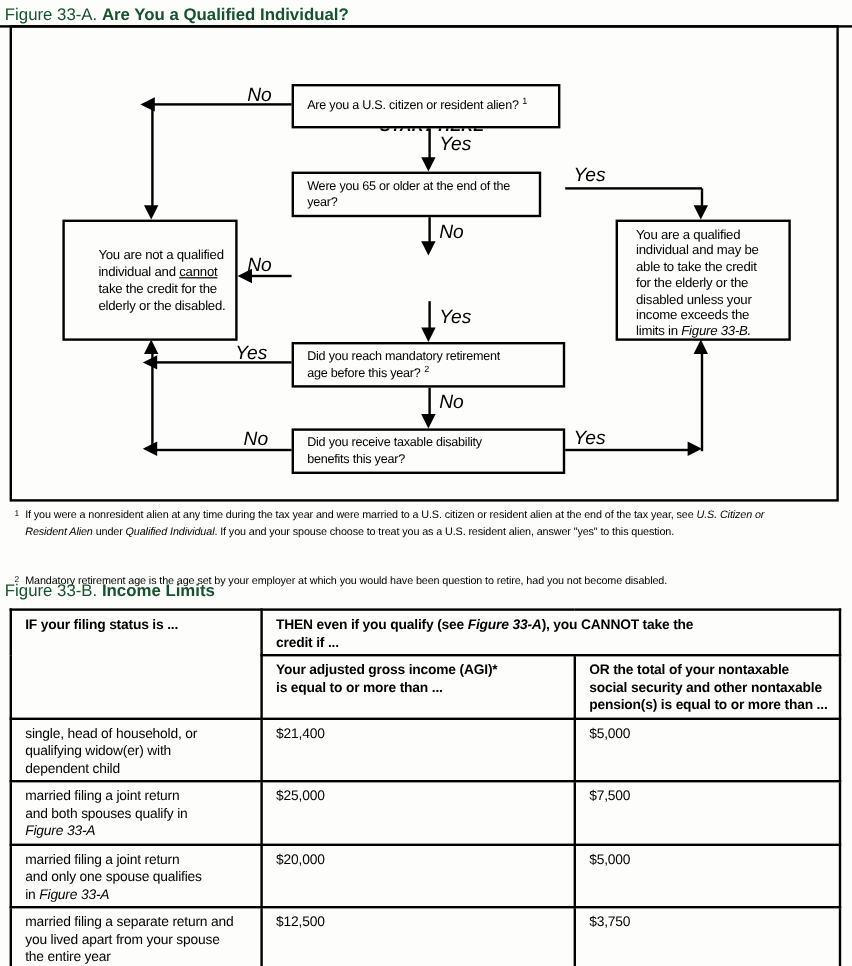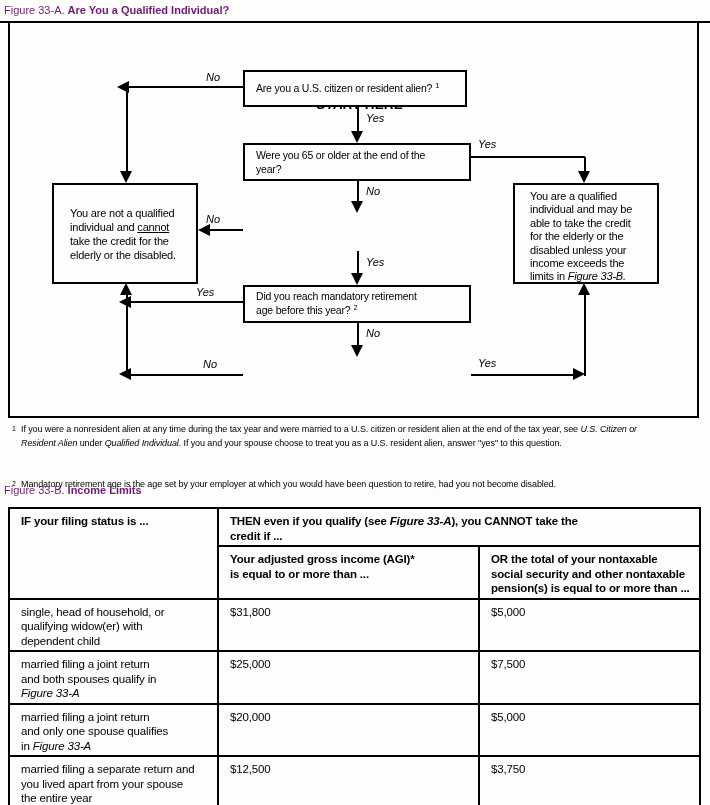--- a/index.html
+++ b/index.html
@@ -3,38 +3,38 @@
 <meta charset="utf-8">
 <style>
   html,body{margin:0;padding:0;background:#ffffff;}
   #page{
     position:relative;width:710px;height:805px;margin:0;
     background:#fdfdfb;color:#000;
     font-family:"Liberation Sans","DejaVu Sans",sans-serif;
     overflow:hidden;
   }
   .abs{position:absolute;}
-  .fig-title{font-size:11px;color:#701a75;white-space:pre;}
+  .fig-title{font-size:14px;color:#14532d;white-space:pre;}
   .fig-title .bold{font-weight:bold;}
   .rule{background:#000;height:2px;}
   .frame{border:2px solid #000;box-sizing:border-box;}
   .qbox{
     border:2px solid #000;box-sizing:border-box;background:#fdfdfb;
     display:flex;align-items:center;overflow:hidden;
     font-size:10.5px;line-height:14px;letter-spacing:-0.2px;
   }
   .qtext{white-space:pre;padding:0 3px 0 11px;}
   .sup{font-size:7.5px;position:relative;top:-4px;margin-left:3px;letter-spacing:0;}
   .rbox{
     border:2px solid #000;box-sizing:border-box;background:#fdfdfb;overflow:hidden;
     font-size:11px;letter-spacing:-0.2px;
   }
   .rbox-inner{white-space:pre-line;}
   .start-here{font-weight:bold;font-style:italic;font-size:13.5px;text-align:center;letter-spacing:0.2px;}
-  .flow-label{font-style:italic;font-size:11px;letter-spacing:0;}
+  .flow-label{font-style:italic;font-size:16px;letter-spacing:0;}
   .hline{height:2px;background:#000;}
   .vline{width:2px;background:#000;}
   .arr-down{width:0;height:0;border-left:6px solid transparent;border-right:6px solid transparent;border-top:12px solid #000;}
   .arr-up{width:0;height:0;border-left:6px solid transparent;border-right:6px solid transparent;border-bottom:12px solid #000;}
   .arr-left{width:0;height:0;border-top:6px solid transparent;border-bottom:6px solid transparent;border-right:12px solid #000;}
   .arr-right{width:0;height:0;border-top:6px solid transparent;border-bottom:6px solid transparent;border-left:12px solid #000;}
   .u{text-decoration:underline;}
   .it{font-style:italic;}
   .footnote{font-size:9px;line-height:13.5px;letter-spacing:-0.1px;white-space:pre;position:relative;padding-left:13px;}
   .fn-marker{font-size:7px;position:absolute;left:4px;top:-1px;}
@@ -62,34 +62,38 @@
   <div class="abs rule" style="left:0;top:21px;width:710px;"></div>
 
   <div class="abs frame" style="left:8px;top:21px;width:691px;height:397px;"></div>
 
   <div class="abs start-here" style="left:300px;top:53px;width:120px;margin-top:44px;">START HERE</div>
 
   <div class="abs qbox" style="left:243px;top:70px;width:224px;height:37px;text-align:right;">
     <div class="qtext"><span>Are you a U.S. citizen or resident alien?</span><span class="sup">1</span></div>
   </div>
 
-  <div class="abs qbox" style="left:243px;top:143px;width:228px;height:38px;">
+  <div class="abs qbox" style="left:243px;top:143px;width:208px;height:38px;">
     <div class="qtext">Were you 65 or older at the end of the
 year?</div>
   </div>
 
 
   <div class="abs qbox" style="left:243px;top:285px;width:228px;height:38px;">
     <div class="qtext"><span>Did you reach mandatory retirement
 age before this year?</span><span class="sup">2</span></div>
   </div>
 
+  <div class="abs qbox" style="left:243px;top:357px;width:228px;height:38px;">
+    <div class="qtext">Did you receive taxable disability
+benefits this year?</div>
+  </div>
 
   <div class="abs rbox" style="left:52px;top:183px;width:146px;height:101px;display:flex;align-items:center;">
-    <div class="rbox-inner" style="padding-left:16px;line-height:14px;"><span>You are not a qualified
+    <div class="rbox-inner" style="padding-left:28px;line-height:14px;"><span>You are not a qualified
 individual and </span><span class="u">cannot</span><span>
 take the credit for the
 elderly or the disabled.</span></div>
   </div>
 
   <div class="abs rbox" style="left:513px;top:183px;width:146px;height:101px;">
     <div class="rbox-inner" style="padding:5px 14px 0 15px;line-height:13.4px;"><span>You are a qualified
 individual and may be
 able to take the credit
 for the elderly or the
@@ -169,21 +173,21 @@
       <th><span>Your adjusted gross income (AGI)*
 is equal to or more than ...</span></th>
       <th><span>OR the total of your nontaxable
 social security and other nontaxable
 pension(s) is equal to or more than ...</span></th>
     </tr>
     <tr style="height:45px;">
       <td><span>single, head of household, or
 qualifying widow(er) with
 dependent child</span><span class="it"></span></td>
-      <td class="money">$31,800</td>
+      <td class="money">$21,400</td>
       <td class="money">$5,000</td>
     </tr>
     <tr style="height:50px;">
       <td><span>married filing a joint return
 and both spouses qualify in
 </span><span class="it">Figure 33-A</span></td>
       <td class="money">$25,000</td>
       <td class="money">$7,500</td>
     </tr>
     <tr style="height:49px;">

